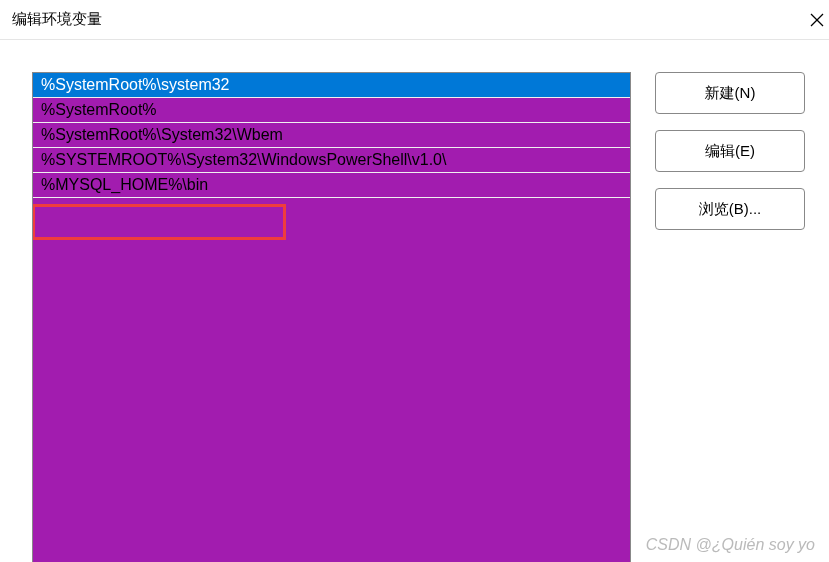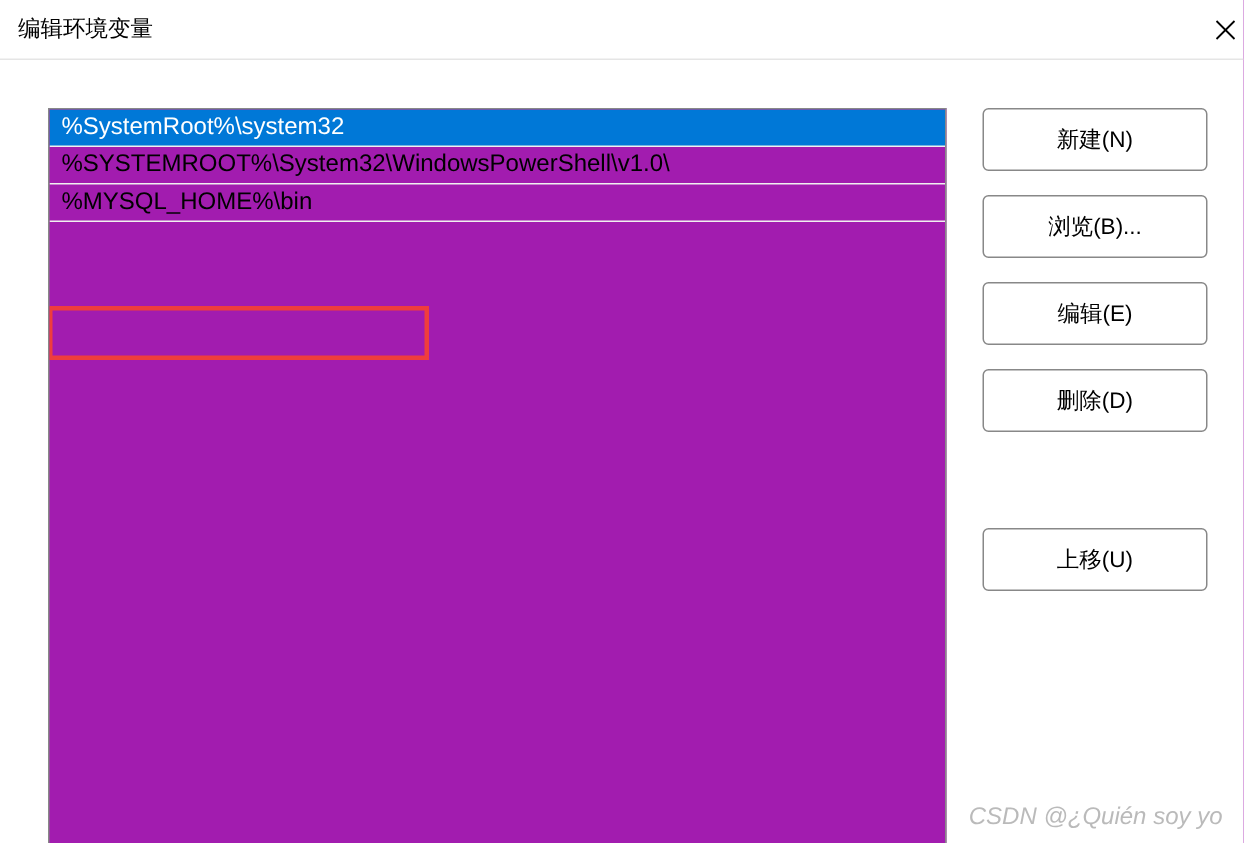--- a/index.html
+++ b/index.html
@@ -125,31 +125,31 @@
         <line x1="1" y1="1" x2="13" y2="13" stroke="#000" stroke-width="1.2"></line>
         <line x1="13" y1="1" x2="1" y2="13" stroke="#000" stroke-width="1.2"></line>
       </svg>
     </div>
   </div>
 
   <div class="content">
 
     <div class="list-container">
       <div class="list-item selected">%SystemRoot%\system32</div>
+      <div class="list-item">%SystemRoot%</div>
+      <div class="list-item">%SystemRoot%\System32\Wbem</div>
       <div class="list-item">%SYSTEMROOT%\System32\WindowsPowerShell\v1.0\</div>
       <div class="list-item">%MYSQL_HOME%\bin</div>
       <div class="highlight-box"></div>
     </div>
 
     <div class="button-column">
       <button class="btn">新建(N)</button>
+      <button class="btn">编辑(E)</button>
       <button class="btn">浏览(B)...</button>
-      <button class="btn">编辑(E)</button>
-      <button class="btn">删除(D)</button>
       <div class="btn-gap"></div>
-      <button class="btn">上移(U)</button>
       <div class="btn-gap"></div>
     </div>
 
   </div>
 
   <div class="watermark">CSDN @¿Quién soy yo</div>
 </div>
 
 </body></html>

